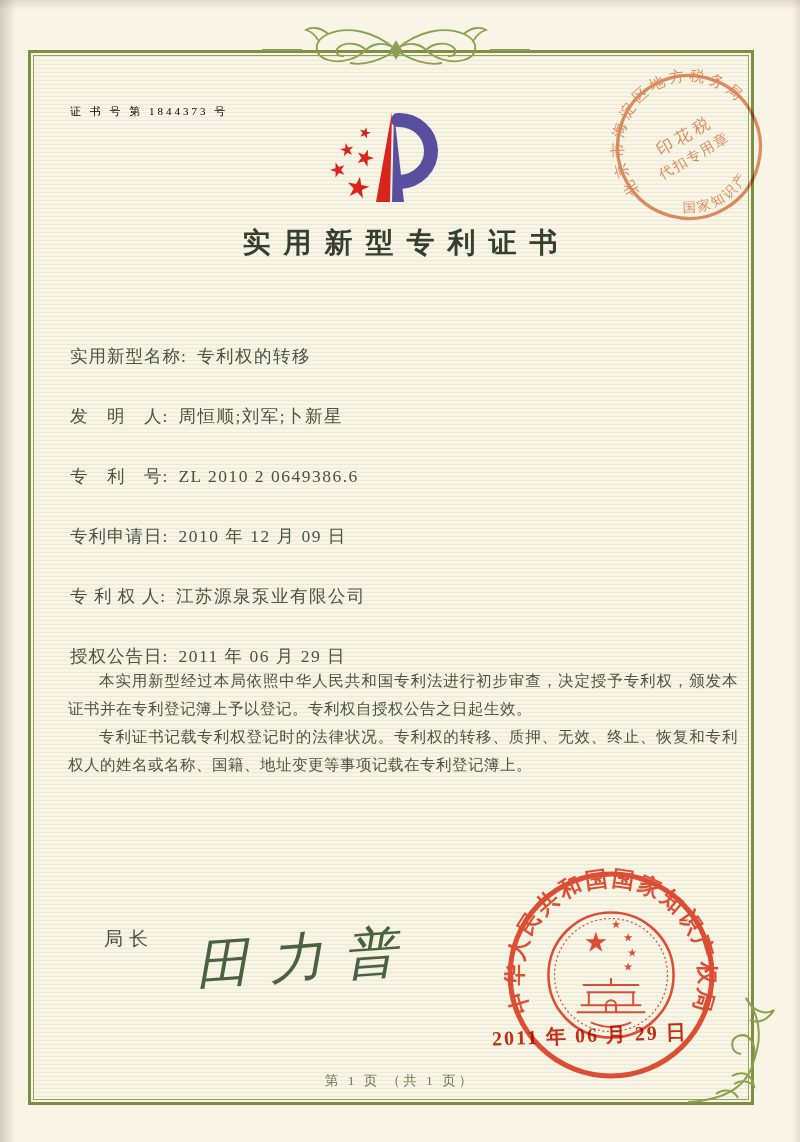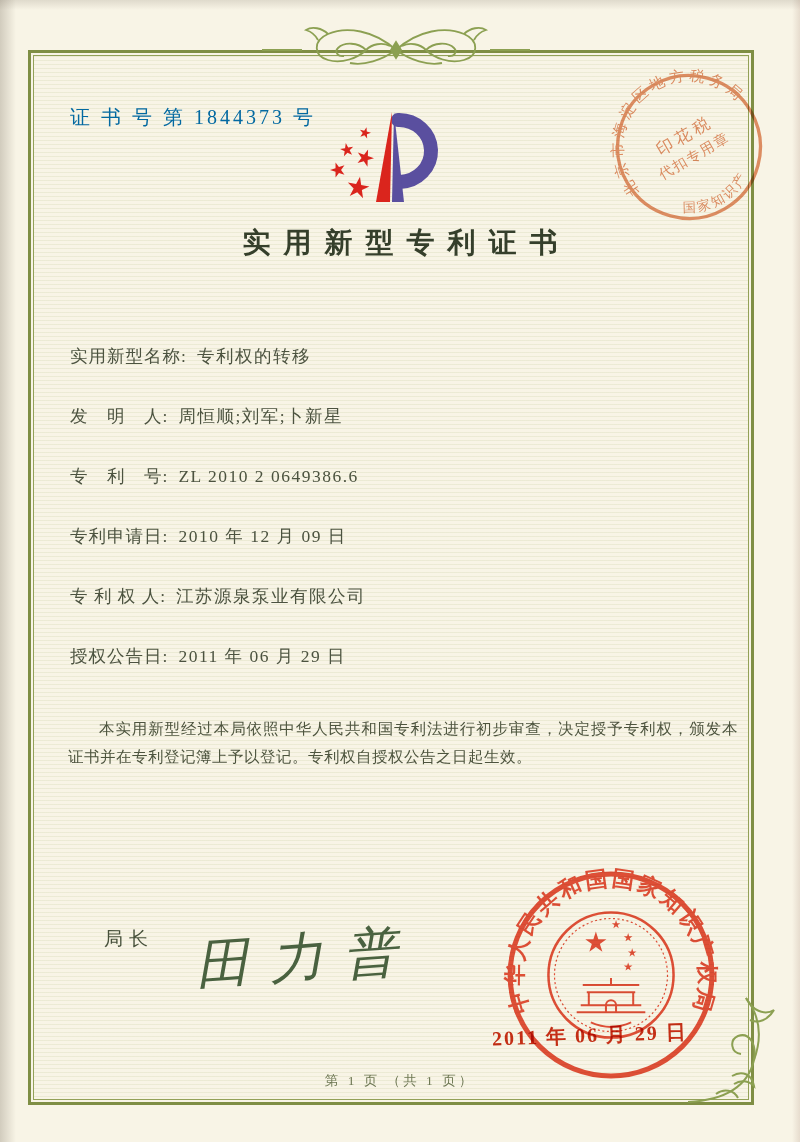--- a/index.html
+++ b/index.html
@@ -17,38 +17,38 @@
     background:linear-gradient(270deg,rgba(150,110,95,.18),rgba(150,110,95,0));}
 
   
   .frame{position:absolute;left:28px;top:50px;width:720px;height:1049px;
     border:3px solid #7f8e44;}
   .frame-inner{position:absolute;inset:2px;border:1px solid #93a158;
     background:repeating-linear-gradient(180deg,
       rgba(166,178,110,.15) 0px,rgba(166,178,110,.15) 1px,
       rgba(250,247,230,0) 1px,rgba(250,247,230,0) 4px);}
 
-  .cert-no{position:absolute;left:70px;top:104px;font-size:20px;
-    letter-spacing:3px;color:#0369a1;}
+  .cert-no{position:absolute;left:70px;top:104px;font-size:11px;
+    letter-spacing:3px;color:#000000;}
 
   .logo{position:absolute;left:330px;top:110px;width:150px;height:112px;}
 
   .title{position:absolute;left:0;top:224px;width:800px;text-align:center;
     font-size:28px;font-weight:bold;letter-spacing:13px;text-indent:13px;
     color:#353f2b;}
 
   .stamp{position:absolute;left:606px;top:64px;width:166px;height:166px;
     transform:rotate(-30deg);opacity:.82;mix-blend-mode:multiply;}
 
   .field-row{position:absolute;left:70px;font-size:17.5px;color:#4c5340;
     white-space:nowrap;letter-spacing:1px;}
   .field-value{margin-left:10px;letter-spacing:1.5px;}
   .fr0{top:344px}.fr1{top:404px}.fr2{top:464px}.fr3{top:524px}.fr4{top:584px}.fr5{top:644px}
 
-  .paragraphs{position:absolute;left:68px;top:715px;width:670px;
+  .paragraphs{position:absolute;left:68px;top:667px;width:670px;
     font-size:15.5px;line-height:1.8;color:#4d543e;text-align:justify;}
   .paragraphs p{margin:0;text-indent:2em;letter-spacing:.5px;}
 
   .sign-title{position:absolute;left:104px;top:926px;font-size:19px;
     letter-spacing:6px;color:#46503a;text-align:center;}
   .signature{position:absolute;left:195px;top:922px;font-size:54px;
     font-style:italic;letter-spacing:20px;color:#3c5633;
     transform:rotate(-4deg);opacity:.92;}
 
   .seal{position:absolute;left:500px;top:864px;width:222px;height:222px;
@@ -152,20 +152,21 @@
 </div>
 <div class="field-row fr4">
   <span class="field-label">专 利 权 人:</span><span class="field-value">江苏源泉泵业有限公司</span>
 </div>
 <div class="field-row fr5">
   <span class="field-label">授权公告日:</span><span class="field-value">2011 年 06 月 29 日</span>
 </div>
 
 <div class="paragraphs">
   <p>本实用新型经过本局依照中华人民共和国专利法进行初步审查，决定授予专利权，颁发本证书并在专利登记簿上予以登记。专利权自授权公告之日起生效。</p>
+  <p>专利证书记载专利权登记时的法律状况。专利权的转移、质押、无效、终止、恢复和专利权人的姓名或名称、国籍、地址变更等事项记载在专利登记簿上。</p>
 </div>
 
 <div class="sign-title">局长</div>
 <div class="signature">田力普</div>
 
 <svg class="seal" viewBox="0 0 220 220">
   <defs>
     <path id="sealArc" d="M30.3,147.2 A88,88 0 1 1 189.7,147.2"></path>
     <path id="sealstar" d="M0,-10 L2.245,-3.09 9.511,-3.09 3.633,1.18 5.878,8.09 0,3.82 -5.878,8.09 -3.633,1.18 -9.511,-3.09 -2.245,-3.09 Z"></path>
   </defs>

